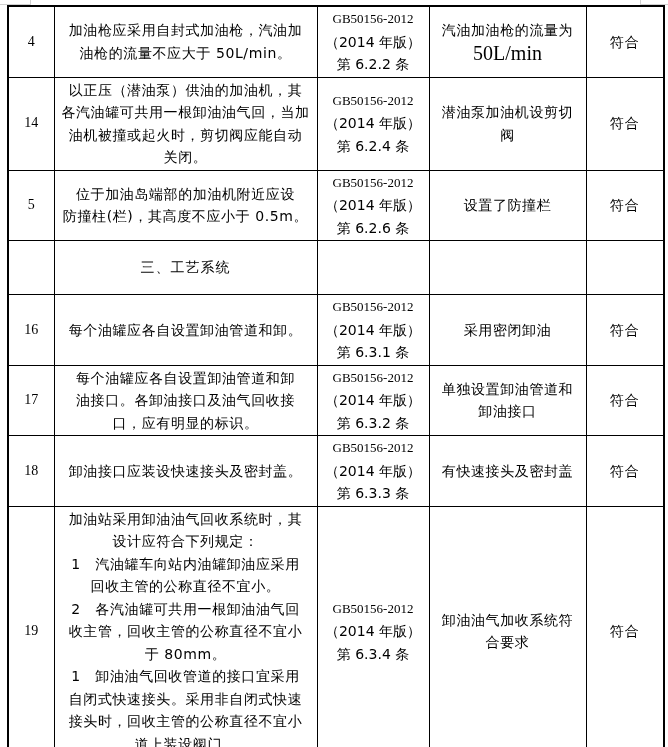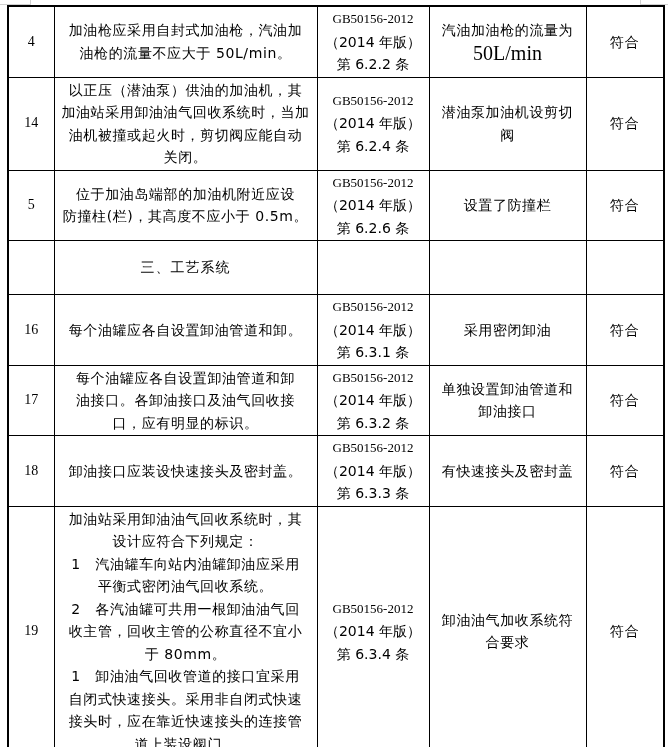--- a/index.html
+++ b/index.html
@@ -126,21 +126,21 @@
         <span class="line" style="display:block">汽油加油枪的流量为</span>
         <span class="line" style="display:block;font-family:'Liberation Serif',serif;font-size:20px;letter-spacing:0">50L/min</span>
       </td>
       <td class="result">符合</td>
     </tr>
 
     <tr class="r14">
       <td class="num">14</td>
       <td class="req">
         <span class="line">以正压（潜油泵）供油的加油机，其</span>
-        <span class="line">加油站采用卸油油气回收系统时，当加</span>
+        <span class="line">各汽油罐可共用一根卸油油气回，当加</span>
         <span class="line">油机被撞或起火时，剪切阀应能自动</span>
         <span class="line">关闭。</span>
       </td>
       <td class="std">
         <span class="std-code">GB50156-2012</span>
         <span class="std-line">（2014 年版）</span>
         <span class="std-line">第 6.2.4 条</span>
       </td>
       <td class="finding">
         <span style="display:block">潜油泵加油机设剪切</span>
@@ -224,27 +224,27 @@
       </td>
       <td class="result">符合</td>
     </tr>
 
     <tr class="r19">
       <td class="num">19</td>
       <td class="req">
         <span class="line">加油站采用卸油油气回收系统时，其</span>
         <span class="line">设计应符合下列规定：</span>
         <span class="line">1　汽油罐车向站内油罐卸油应采用</span>
-        <span class="line">平衡式密闭油气回收系统。</span>
+        <span class="line">回收主管的公称直径不宜小。</span>
         <span class="line">2　各汽油罐可共用一根卸油油气回</span>
         <span class="line">收主管，回收主管的公称直径不宜小</span>
         <span class="line">于 80mm。</span>
         <span class="line">1　卸油油气回收管道的接口宜采用</span>
         <span class="line">自闭式快速接头。采用非自闭式快速</span>
-        <span class="line">接头时，应在靠近快速接头的连接管</span>
+        <span class="line">接头时，回收主管的公称直径不宜小</span>
         <span class="line">道上装设阀门。</span>
       </td>
       <td class="std">
         <span class="std-code">GB50156-2012</span>
         <span class="std-line">（2014 年版）</span>
         <span class="std-line">第 6.3.4 条</span>
       </td>
       <td class="finding">
         <span style="display:block">卸油油气加收系统符</span>
         <span style="display:block">合要求</span>

